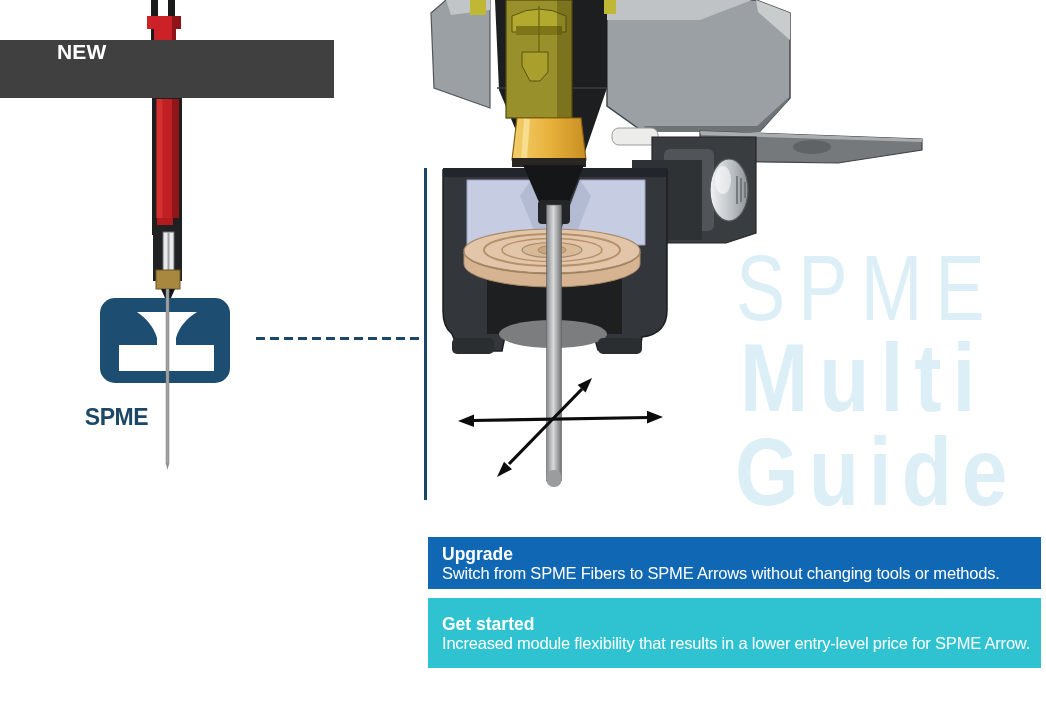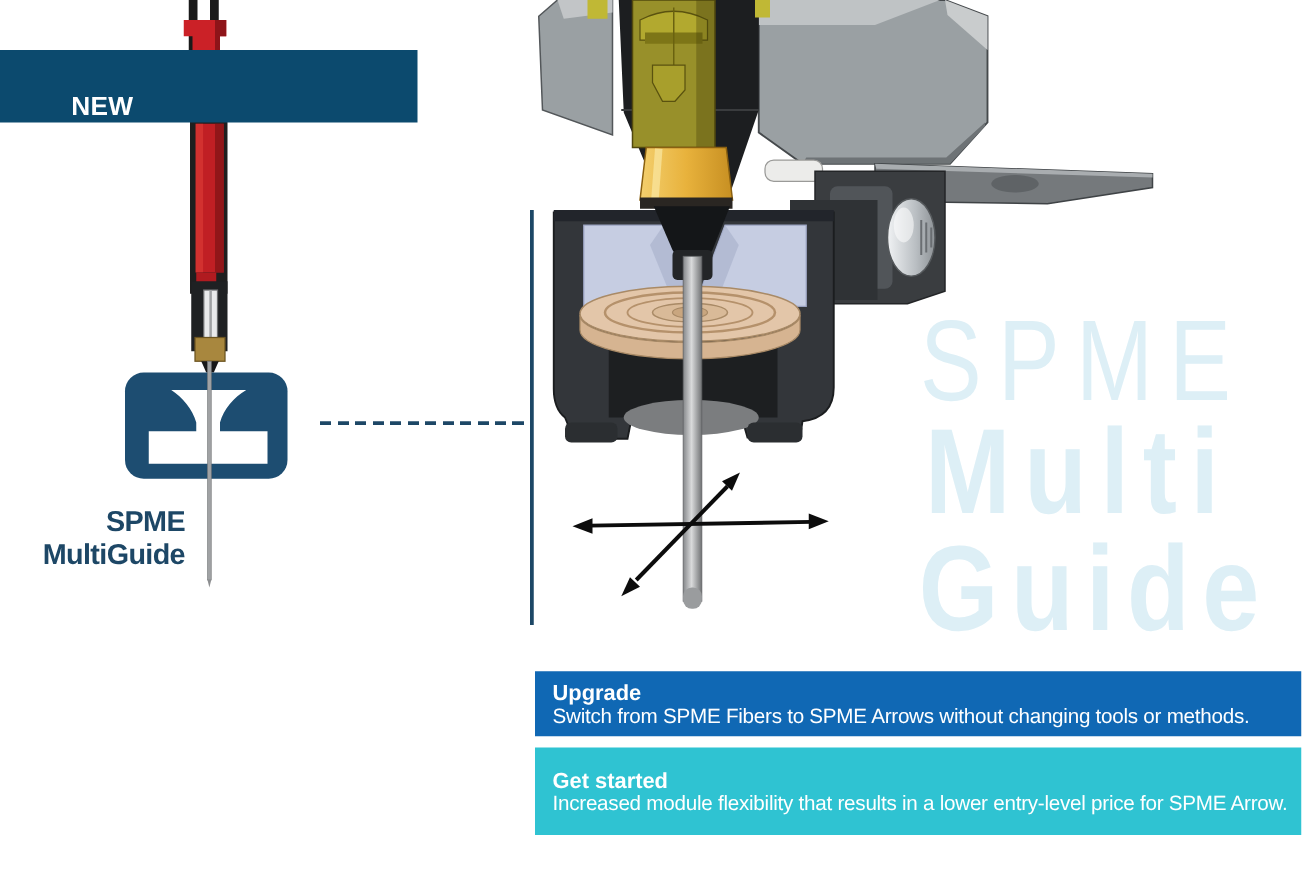--- a/index.html
+++ b/index.html
@@ -1,22 +1,22 @@
 <!DOCTYPE html>
 <html><head>
 <meta charset="utf-8">
 <style>
   html,body{margin:0;padding:0;background:#ffffff;}
   #canvas{position:relative;width:1046px;height:716px;background:#ffffff;overflow:hidden;
           font-family:"Liberation Sans",sans-serif;}
   .abs{position:absolute;}
 
   
-  .new-banner{left:0;top:40px;width:334px;height:58px;background:#0c4a6e;
-              display:flex;align-items:flex-end;padding-left:57px;box-sizing:border-box;
+  .new-banner{left:0;top:40px;width:334px;height:58px;background:#404040;
+              display:flex;align-items:flex-start;padding-left:57px;box-sizing:border-box;
               color:#fff;font-size:21px;letter-spacing:.2px;z-index:5;}
   .new-banner .badge{font-weight:bold;margin-right:13px;}
 
   
   .device-label{left:30px;top:404px;width:118px;text-align:right;color:#1d4766;
                 font-size:23px;line-height:26px;font-weight:bold;letter-spacing:-0.5px;z-index:4;}
 
   
   .dash-line{left:256px;top:337px;width:167px;height:3px;z-index:3;
              background:repeating-linear-gradient(90deg,#1d4766 0 9px,transparent 9px 14px);}
@@ -81,21 +81,20 @@
       <polygon points="166,464 169,464 167.5,470" fill="#8c8e90"></polygon>
     </g>
   </svg>
 
   <div class="abs new-banner">
     <span class="badge">NEW</span>
   </div>
 
   <div class="abs device-label">
     <div>SPME</div>
-    <div>MultiGuide</div>
   </div>
 
   <div class="abs dash-line"></div>
   <div class="abs v-line"></div>
 
   <div class="abs wm wm1">SPME</div>
   <div class="abs wm wm2">Multi</div>
   <div class="abs wm wm3">Guide</div>
 
   <svg class="abs" style="left:425px;top:0;z-index:2" width="505" height="495" viewBox="425 0 505 495">

